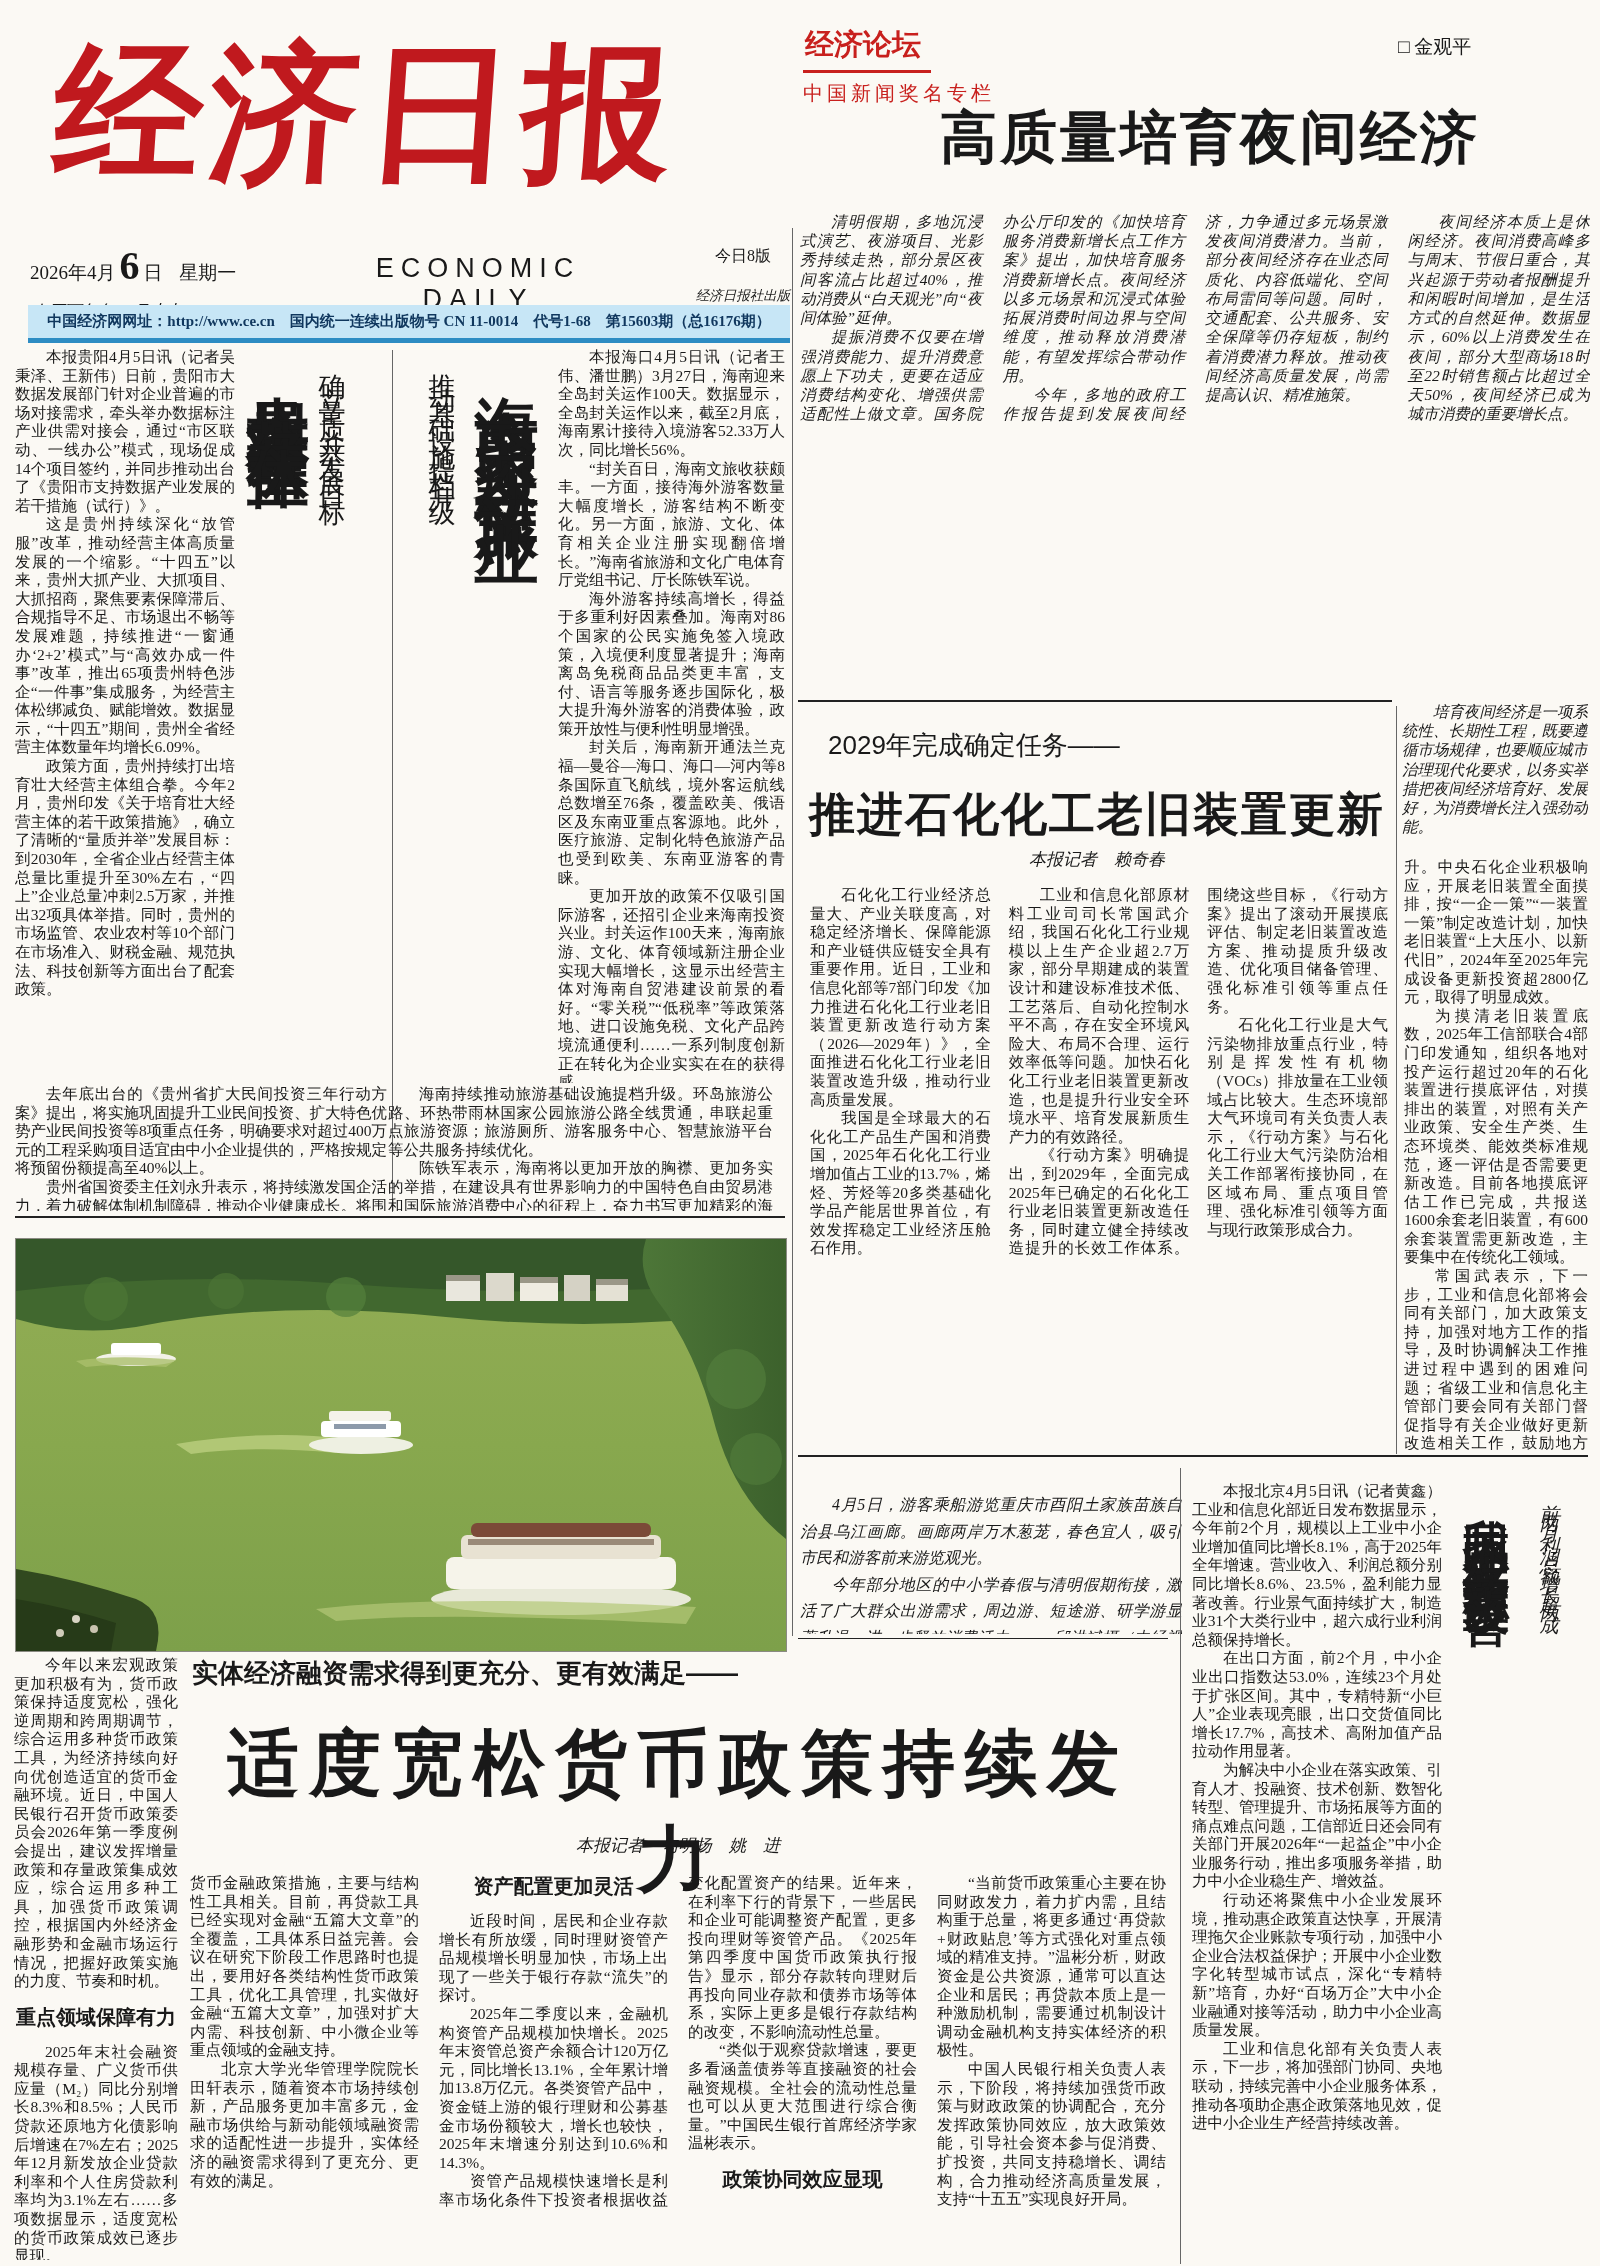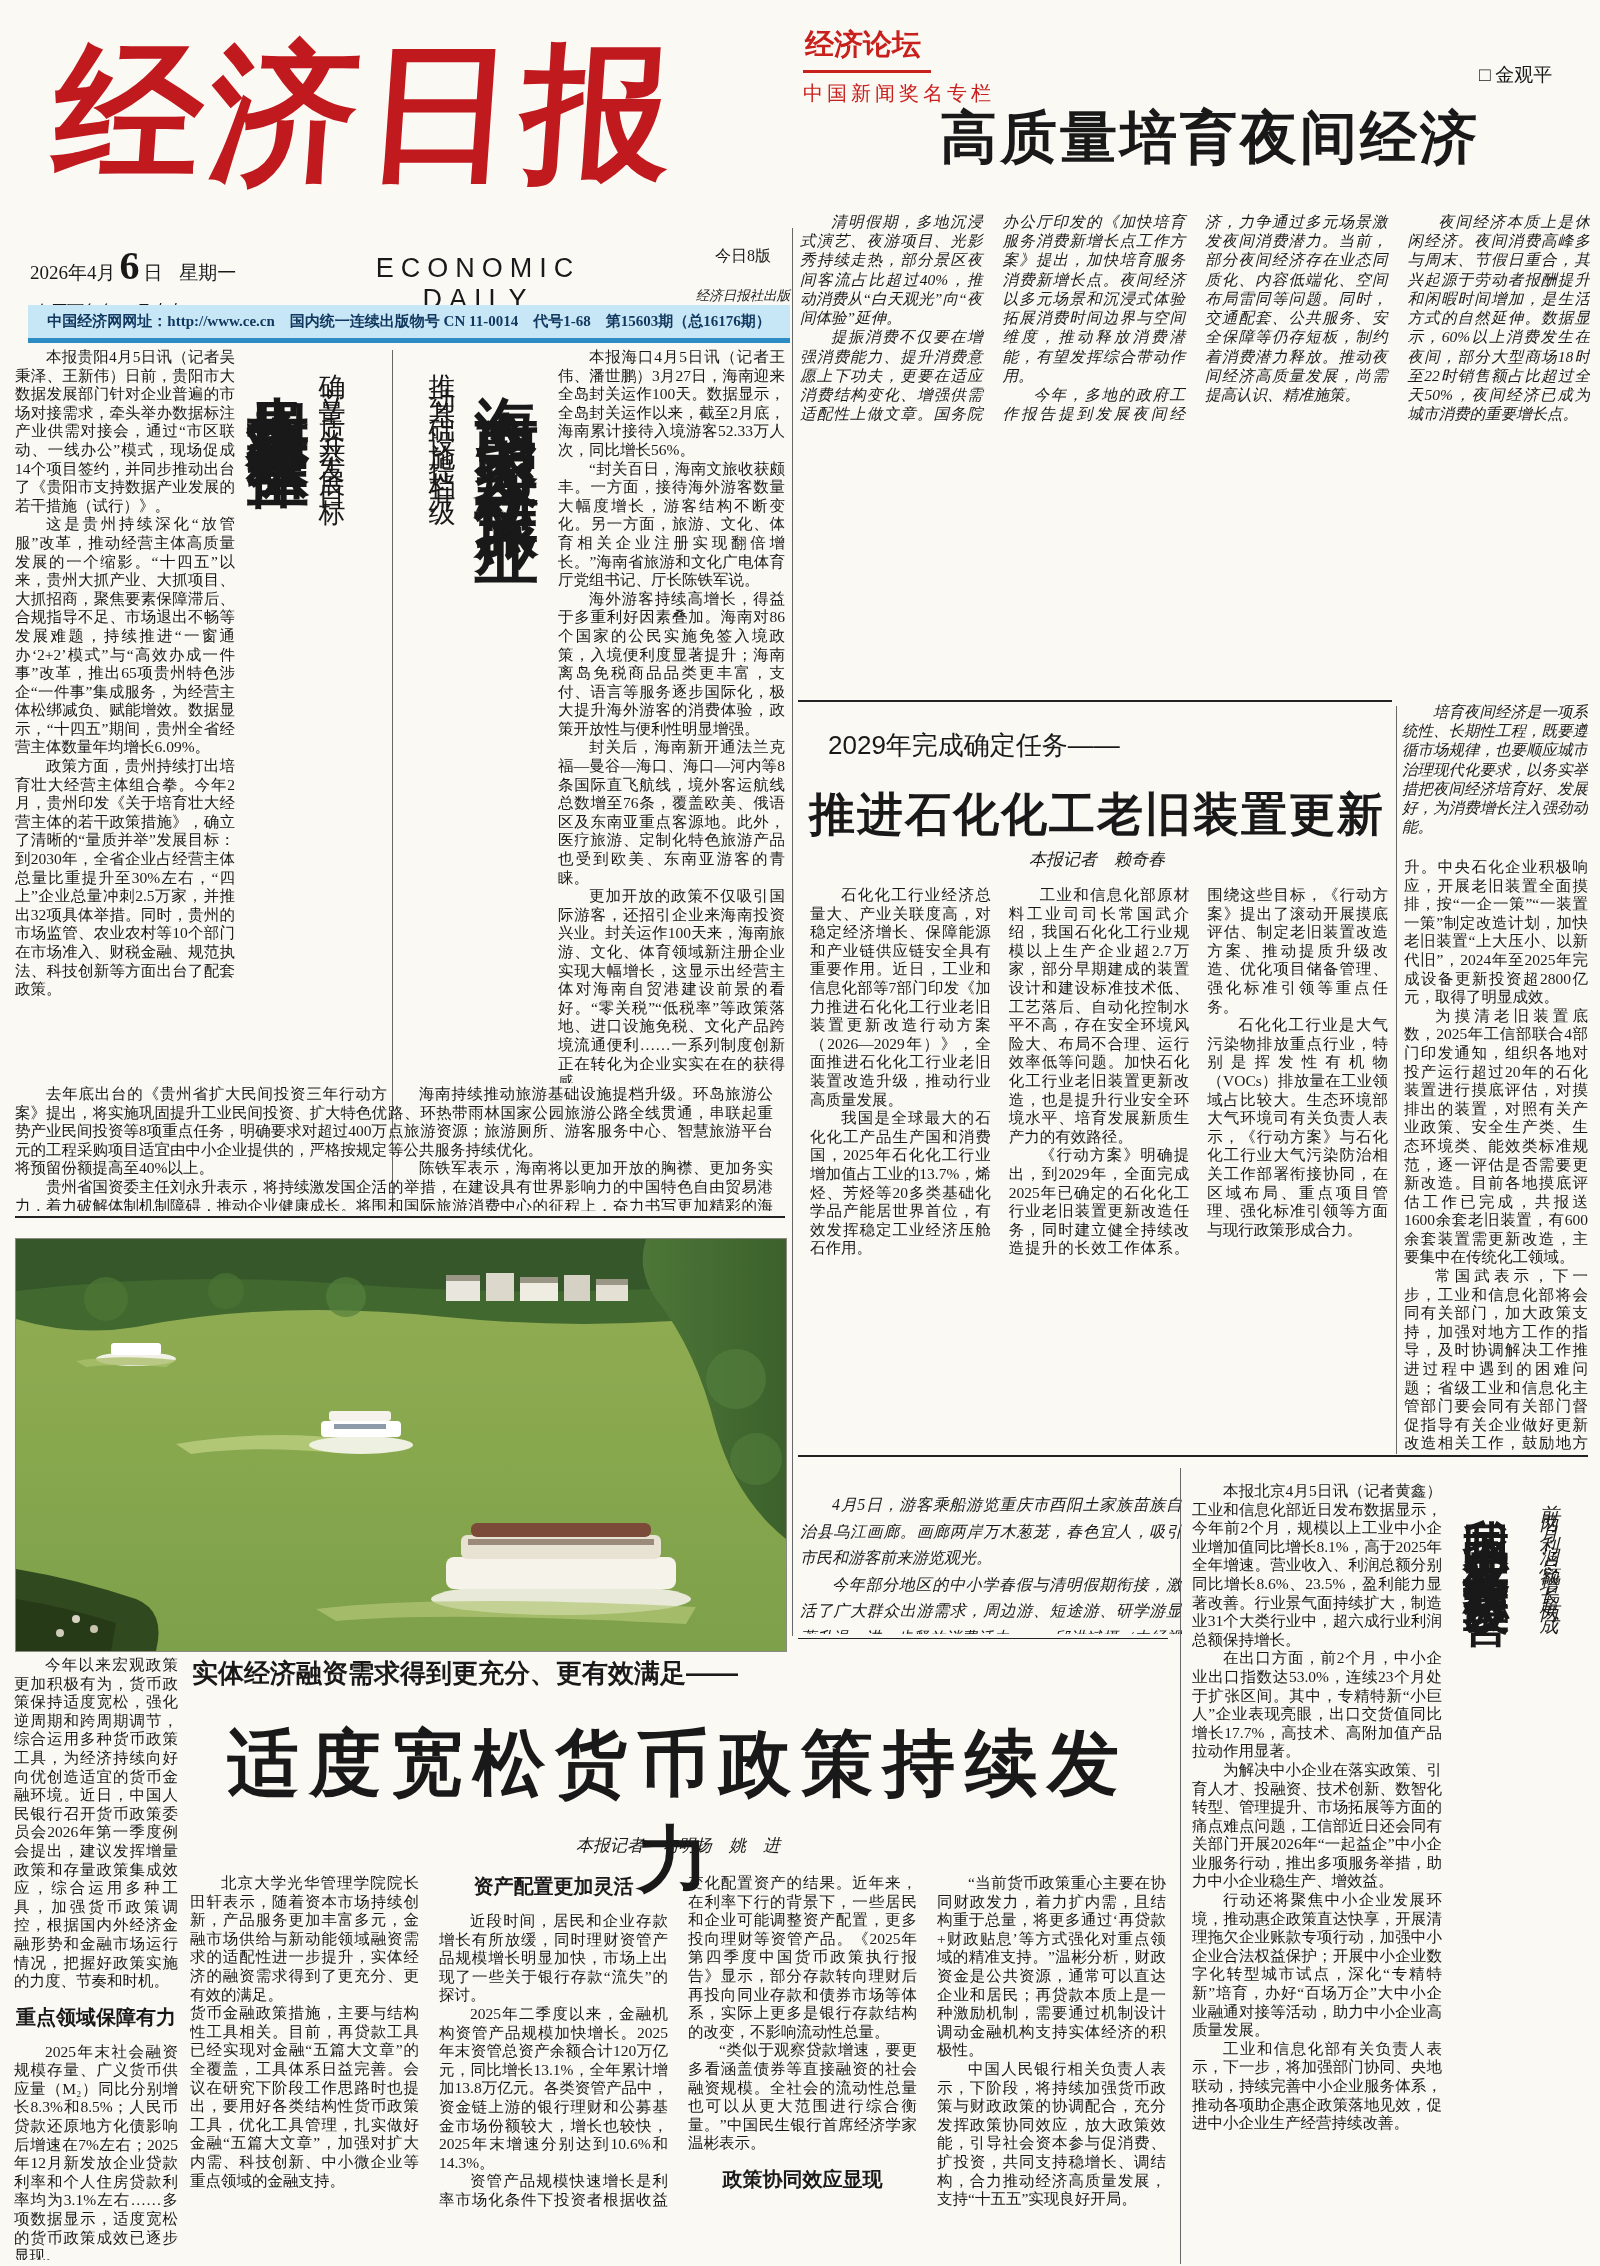--- a/index.html
+++ b/index.html
@@ -69,21 +69,21 @@
 
 <div class="abs info-bar" style="left:28px;top:305px;width:762px;height:33px;">
   <span style="font-size:15px;">中国经济网网址：http://www.ce.cn　国内统一连续出版物号 CN 11-0014　代号1-68　第15603期（总16176期）</span>
 </div>
 <div class="abs info-strip" style="left:28px;top:338px;width:762px;height:5px;"></div>
 
 <div class="abs" style="left:803px;top:25px;">
   <div class="forum-title">经济论坛</div>
   <div class="forum-sub">中国新闻奖名专栏</div>
 </div>
-<div class="abs author" style="left:1479px;top:34px;margin-top:28px;">□ 金观平</div>
+<div class="abs author" style="left:1398px;top:34px;">□ 金观平</div>
 
 <div class="abs h-sans forum-headline" style="left:835px;top:100px;width:750px;">高质量培育夜间经济</div>
 
 <div class="abs body-text kai cols-4" style="left:800px;top:212px;width:790px;height:480px;line-height:1.24;">
   <p>清明假期，多地沉浸式演艺、夜游项目、光影秀持续走热，部分景区夜间客流占比超过40%，推动消费从“白天观光”向“夜间体验”延伸。</p>
   <p>提振消费不仅要在增强消费能力、提升消费意愿上下功夫，更要在适应消费结构变化、增强供需适配性上做文章。国务院办公厅印发的《加快培育服务消费新增长点工作方案》提出，加快培育服务消费新增长点。夜间经济以多元场景和沉浸式体验拓展消费时间边界与空间维度，推动释放消费潜能，有望发挥综合带动作用。</p>
   <p>今年，多地的政府工作报告提到发展夜间经济，力争通过多元场景激发夜间消费潜力。当前，部分夜间经济存在业态同质化、内容低端化、空间布局雷同等问题。同时，交通配套、公共服务、安全保障等仍存短板，制约着消费潜力释放。推动夜间经济高质量发展，尚需提高认识、精准施策。</p>
   <p>夜间经济本质上是休闲经济。夜间消费高峰多与周末、节假日重合，其兴起源于劳动者报酬提升和闲暇时间增加，是生活方式的自然延伸。数据显示，60%以上消费发生在夜间，部分大型商场18时至22时销售额占比超过全天50%，夜间经济已成为城市消费的重要增长点。</p>
 </div>
 <div class="abs body-text kai" style="left:1402px;top:702px;width:186px;height:148px;line-height:1.24;">
@@ -226,22 +226,22 @@
   <h3 class="sub">重点领域保障有力</h3>
   <p>2025年末社会融资规模存量、广义货币供应量（M₂）同比分别增长8.3%和8.5%；人民币贷款还原地方化债影响后增速在7%左右；2025年12月新发放企业贷款利率和个人住房贷款利率均为3.1%左右……多项数据显示，适度宽松的货币政策成效已逐步显现。</p>
 
 </div>
 
 <div class="abs h-sans" style="left:192px;top:1656px;font-size:26px;">实体经济融资需求得到更充分、更有效满足——</div>
 <div class="abs big-serif" style="left:190px;top:1698px;width:976px;text-align:center;font-size:72px;letter-spacing:10px;">适度宽松货币政策持续发力</div>
 <div class="abs byline kai" style="left:190px;top:1834px;width:976px;">本报记者　勾明扬　姚　进</div>
 
 <div class="abs body-text cols-4" style="left:190px;top:1874px;width:976px;height:388px;">
+  <p style="text-indent:0;">货币金融政策措施，主要与结构性工具相关。目前，再贷款工具已经实现对金融“五篇大文章”的全覆盖，工具体系日益完善。会议在研究下阶段工作思路时也提出，要用好各类结构性货币政策工具，优化工具管理，扎实做好金融“五篇大文章”，加强对扩大内需、科技创新、中小微企业等重点领域的金融支持。</p>
   <p>北京大学光华管理学院院长田轩表示，随着资本市场持续创新，产品服务更加丰富多元，金融市场供给与新动能领域融资需求的适配性进一步提升，实体经济的融资需求得到了更充分、更有效的满足。</p>
-  <p style="text-indent:0;">货币金融政策措施，主要与结构性工具相关。目前，再贷款工具已经实现对金融“五篇大文章”的全覆盖，工具体系日益完善。会议在研究下阶段工作思路时也提出，要用好各类结构性货币政策工具，优化工具管理，扎实做好金融“五篇大文章”，加强对扩大内需、科技创新、中小微企业等重点领域的金融支持。</p>
   <h3 class="sub">资产配置更加灵活</h3>
   <p>近段时间，居民和企业存款增长有所放缓，同时理财资管产品规模增长明显加快，市场上出现了一些关于银行存款“流失”的探讨。</p>
   <p>2025年二季度以来，金融机构资管产品规模加快增长。2025年末资管总资产余额合计120万亿元，同比增长13.1%，全年累计增加13.8万亿元。各类资管产品中，资金链上游的银行理财和公募基金市场份额较大，增长也较快，2025年末增速分别达到10.6%和14.3%。</p>
   <p>资管产品规模快速增长是利率市场化条件下投资者根据收益变化配置资产的结果。近年来，在利率下行的背景下，一些居民和企业可能调整资产配置，更多投向理财等资管产品。《2025年第四季度中国货币政策执行报告》显示，部分存款转向理财后再投向同业存款和债券市场等体系，实际上更多是银行存款结构的改变，不影响流动性总量。</p>
   <p>“类似于观察贷款增速，要更多看涵盖债券等直接融资的社会融资规模。全社会的流动性总量也可以从更大范围进行综合衡量。”中国民生银行首席经济学家温彬表示。</p>
   <h3 class="sub">政策协同效应显现</h3>
   <p>“当前货币政策重心主要在协同财政发力，着力扩内需，且结构重于总量，将更多通过‘再贷款+财政贴息’等方式强化对重点领域的精准支持。”温彬分析，财政资金是公共资源，通常可以直达企业和居民；再贷款本质上是一种激励机制，需要通过机制设计调动金融机构支持实体经济的积极性。</p>
   <p>中国人民银行相关负责人表示，下阶段，将持续加强货币政策与财政政策的协调配合，充分发挥政策协同效应，放大政策效能，引导社会资本参与促消费、扩投资，共同支持稳增长、调结构，合力推动经济高质量发展，支持“十五五”实现良好开局。</p>
 </div>
 

